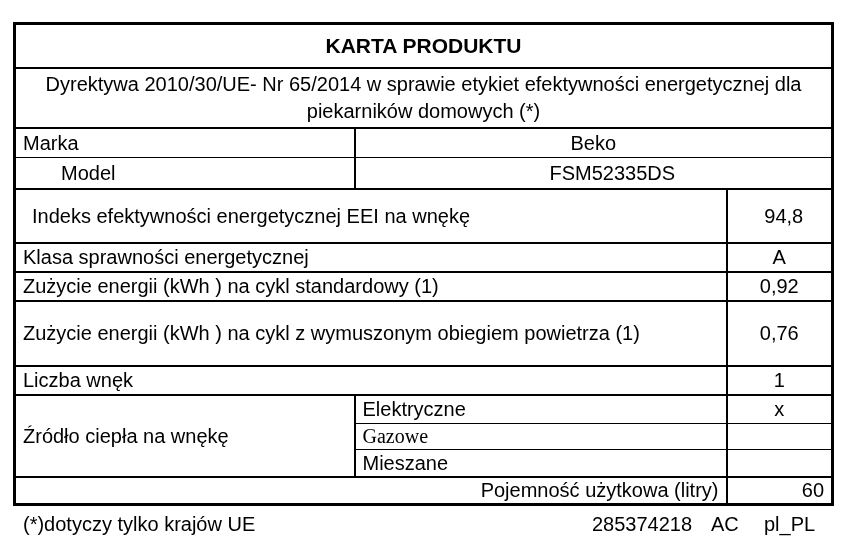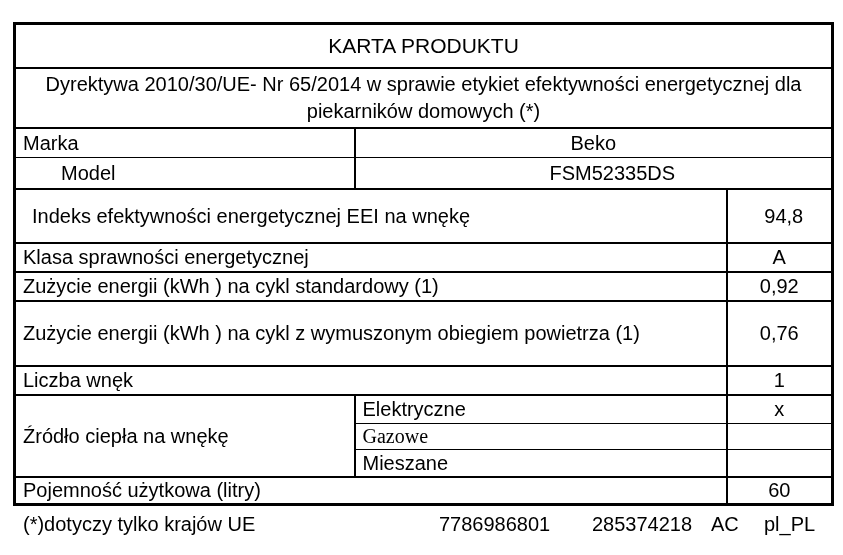--- a/index.html
+++ b/index.html
@@ -33,42 +33,42 @@
     vertical-align: middle;
     overflow: hidden;
     white-space: normal;
   }
   col.c1 { width: 340px; }
   col.c2 { width: 372px; }
   col.c3 { width: 106px; }
 
   td.center { text-align: center; padding-left: 2px; padding-right: 2px; }
   tr.r-title td {
-    font-weight: normal;
+    font-weight: bold;
     font-size: 21px;
     text-align: center;
     height: 40px;
   }
   tr.r-directive td {
     text-align: center;
     height: 54px;
     line-height: 1.35;
     padding: 2px 12px;
   }
   tr.r-brand td    { height: 26px; }
   tr.r-model td    { height: 28px; padding-left: 45px; }
   tr.r-eei td      { height: 50px; padding-left: 16px; }
   tr.r-class td    { height: 25px; }
   tr.r-energy1 td  { height: 25px; }
   tr.r-energy2 td  { height: 61px; }
   tr.r-cavities td { height: 25px; }
   tr.r-heat1 td    { height: 25px; }
   tr.r-heat2 td    { height: 23px; font-family: Liberation Serif, serif; }
   tr.r-heat3 td    { height: 24px; }
-  tr.r-volume td   { height: 21px; }
+  tr.r-volume td   { height: 21px; text-align: right; }
 
   
   tr.r-brand td { border-bottom-width: 1px; }
   tr.r-model td { border-top-width: 1px; }
   tr.r-heat1 td { border-bottom-width: 1px; }
   tr.r-heat2 td { border-top-width: 1px; border-bottom-width: 1px; }
   tr.r-heat3 td { border-top-width: 1px; }
 
   .footer {
     position: absolute;
@@ -160,19 +160,18 @@
 
     <tr class="r-volume">
       <td colspan="2">Pojemność użytkowa (litry)</td>
       <td class="center">60</td>
     </tr>
   </tbody>
     </table>
 
   <div class="footer">
     <span class="f-note">(*)dotyczy tylko krajów UE</span>
-    <span class="f-code1">7786986801</span>
     <span class="f-code2">285374218</span>
     <span class="f-code2b">AC</span>
     <span class="f-locale">pl_PL</span>
   </div>
 
 </div>
 
 </body></html>

